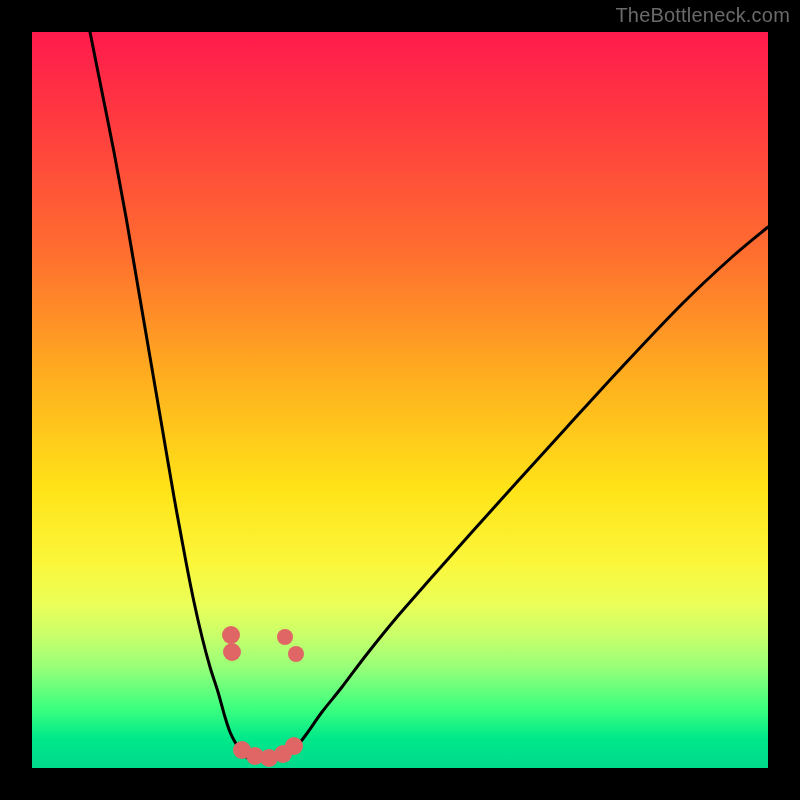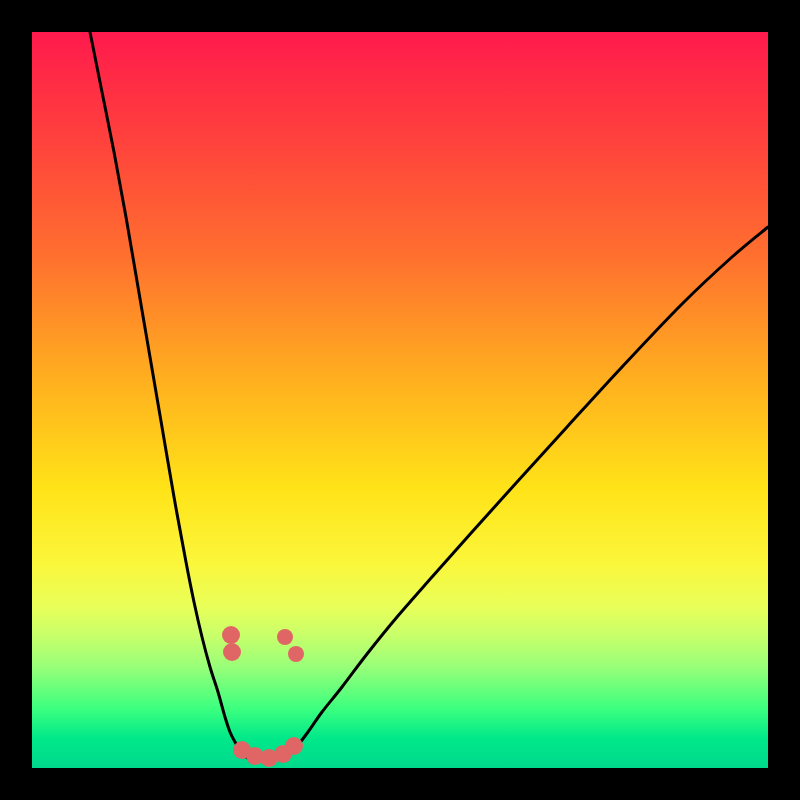--- a/index.html
+++ b/index.html
@@ -67,13 +67,14 @@
         <circle cx="200" cy="620" r="9" fill="#e06666"></circle>
         <circle cx="210" cy="718" r="9" fill="#e06666"></circle>
         <circle cx="223" cy="724" r="9" fill="#e06666"></circle>
         <circle cx="237" cy="726" r="9" fill="#e06666"></circle>
         <circle cx="251" cy="722" r="9" fill="#e06666"></circle>
         <circle cx="262" cy="714" r="9" fill="#e06666"></circle>
         <circle cx="253" cy="605" r="8" fill="#e06666"></circle>
         <circle cx="264" cy="622" r="8" fill="#e06666"></circle>
       </svg>
   </div>
+  <div class="watermark">TheBottleneck.com</div>
 </div>
 
 </body></html>

